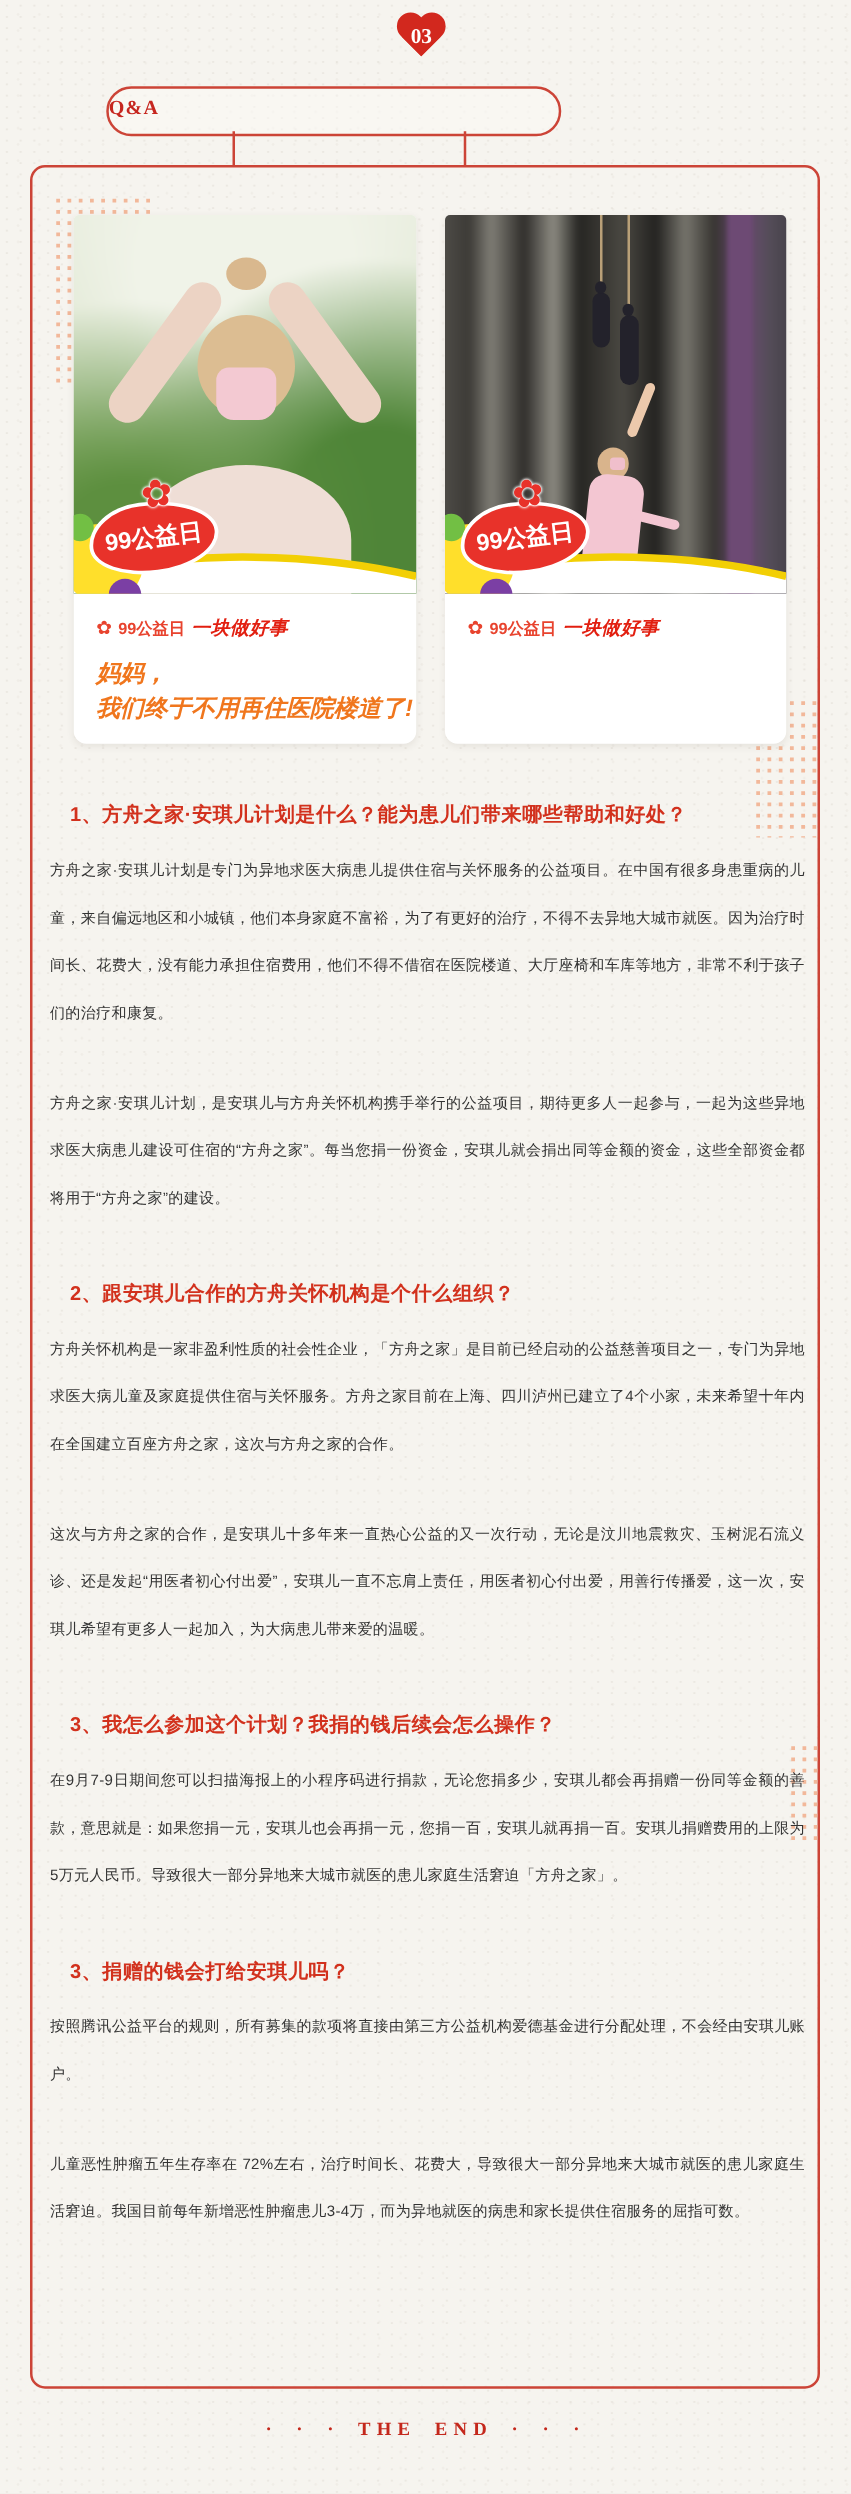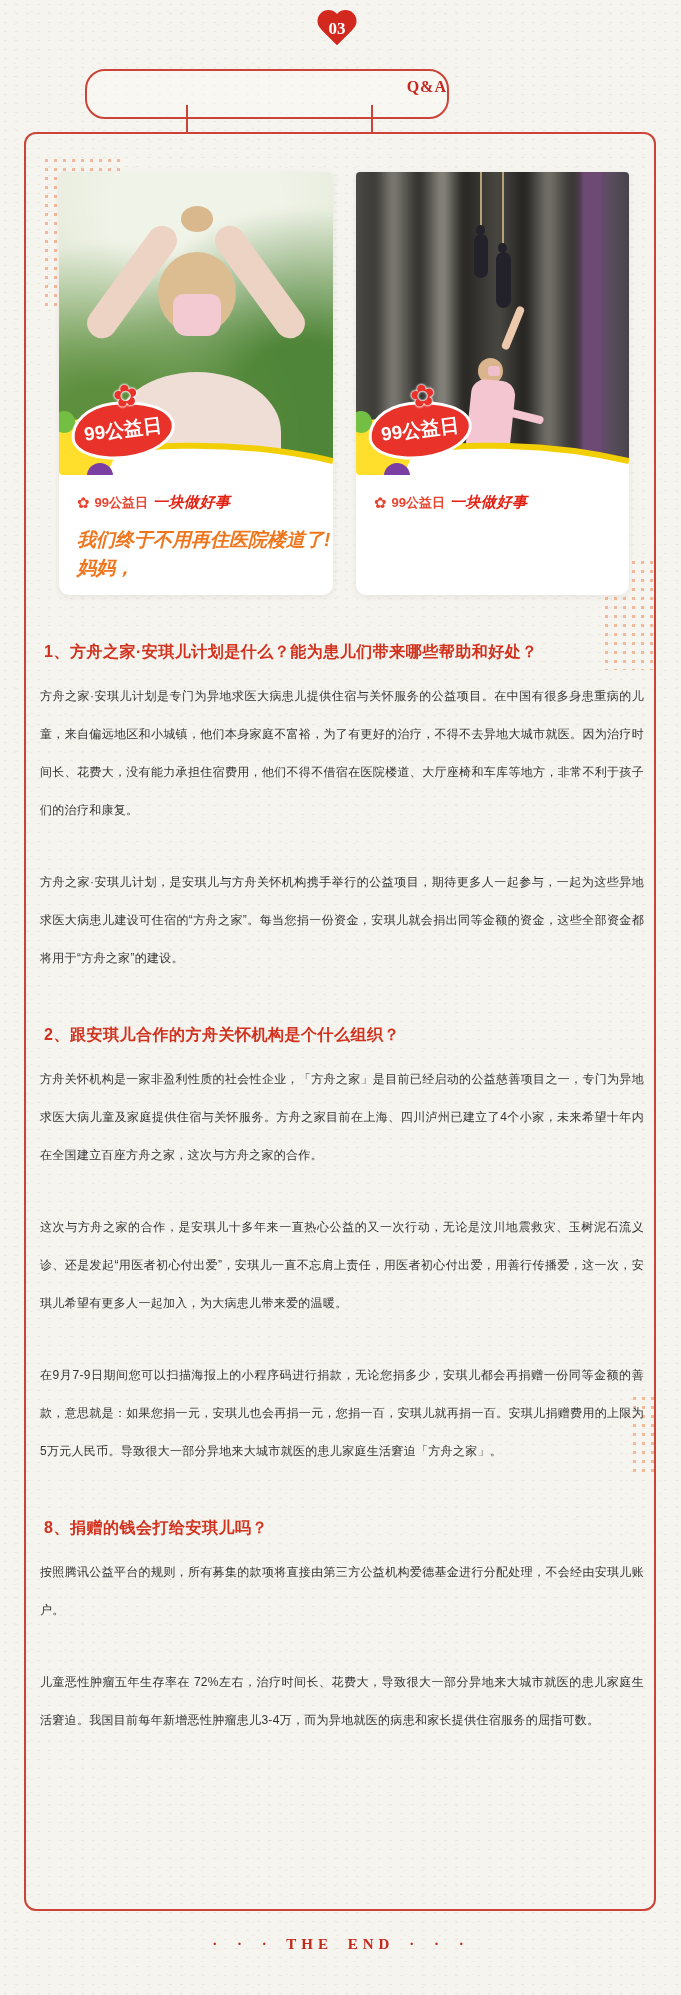--- a/index.html
+++ b/index.html
@@ -28,23 +28,23 @@
   }
   .heart-shape::before{left:22px;transform:rotate(-45deg);transform-origin:0 100%;}
   .heart-shape::after{left:0;transform:rotate(45deg);transform-origin:100% 100%;}
   .heart-num{
     position:absolute;left:0;top:10px;width:44px;text-align:center;
     color:#fff;font-family:"Liberation Serif","DejaVu Serif",serif;
     font-weight:bold;font-size:17px;z-index:2;
   }
   
   .qa-banner{
-    position:absolute;left:85px;top:69px;width:364px;height:50px;
+    position:absolute;left:85px;top:69px;width:364px;height:40px;
     border:2px solid #cc4437;border-radius:20px;
-    box-sizing:border-box;text-align:right;line-height:32px;
+    box-sizing:border-box;text-align:left;line-height:32px;
     background:rgba(252,250,246,.5);
   }
   .qa-banner span{
     color:#c6261f;font-family:"Liberation Serif","DejaVu Serif",serif;
     font-weight:bold;font-size:16px;letter-spacing:1px;
   }
   .connector{position:absolute;top:105px;width:2px;height:28px;background:#cc4437;}
   .c1{left:186px;} .c2{left:371px;}
   
   .main-box{
@@ -122,21 +122,21 @@
   
   .card-text{padding:18px 0 0 18px;}
   .brand{display:flex;align-items:center;gap:5px;}
   .brand-flower{color:#e8432e;font-size:15px;line-height:1;}
   .brand-name{color:#e8432e;font-size:13px;font-weight:bold;}
   .brand-slogan{color:#e21f10;font-size:15px;font-weight:bold;font-style:italic;letter-spacing:.5px;}
   .caption{margin-top:14px;color:#f0761d;font-size:19px;font-weight:bold;font-style:italic;line-height:28px;}
   
   .qa-content{position:absolute;left:14px;top:484px;width:604px;z-index:2;}
   .qa-section h3{
-    margin:48px 4px 14px;color:#d2311d;font-size:16px;font-weight:bold;letter-spacing:.5px;
+    margin:48px 16px 14px;color:#d2311d;font-size:16px;font-weight:bold;letter-spacing:.5px;
   }
   .qa-section:first-child h3{margin-top:24px;}
   .qa-section p{
     margin:0 0 34px;color:#333;font-size:12px;line-height:38px;
     letter-spacing:.3px;text-align:justify;
   }
   
   .the-end{
     position:absolute;left:0;top:1936px;width:100%;text-align:center;
     color:#c4281c;font-family:"Liberation Serif","DejaVu Serif",serif;
@@ -187,22 +187,22 @@
           <span class="badge-flower">✿</span>
         </div>
       </div>
       <div class="card-text">
         <div class="brand">
           <span class="brand-flower">✿</span>
           <span class="brand-name">99公益日</span>
           <span class="brand-slogan">一块做好事</span>
         </div>
         <div class="caption">
+          <div>妈妈，</div>
           <div>我们终于不用再住医院楼道了!</div>
-          <div>妈妈，</div>
         </div>
       </div>
     </div>
 
     <div class="card card2">
       <div class="photo photo2">
         <div class="pbg"></div>
         <div class="pole" style="left:226px;"></div>
         <div class="string" style="left:124px;height:62px;"></div>
         <div class="string" style="left:146px;height:80px;"></div>
@@ -241,24 +241,25 @@
         <h3>1、方舟之家·安琪儿计划是什么？能为患儿们带来哪些帮助和好处？</h3>
         <p>方舟之家·安琪儿计划是专门为异地求医大病患儿提供住宿与关怀服务的公益项目。在中国有很多身患重病的儿童，来自偏远地区和小城镇，他们本身家庭不富裕，为了有更好的治疗，不得不去异地大城市就医。因为治疗时间长、花费大，没有能力承担住宿费用，他们不得不借宿在医院楼道、大厅座椅和车库等地方，非常不利于孩子们的治疗和康复。</p>
         <p>方舟之家·安琪儿计划，是安琪儿与方舟关怀机构携手举行的公益项目，期待更多人一起参与，一起为这些异地求医大病患儿建设可住宿的“方舟之家”。每当您捐一份资金，安琪儿就会捐出同等金额的资金，这些全部资金都将用于“方舟之家”的建设。</p>
       </div>
       <div class="qa-section">
         <h3>2、跟安琪儿合作的方舟关怀机构是个什么组织？</h3>
         <p>方舟关怀机构是一家非盈利性质的社会性企业，「方舟之家」是目前已经启动的公益慈善项目之一，专门为异地求医大病儿童及家庭提供住宿与关怀服务。方舟之家目前在上海、四川泸州已建立了4个小家，未来希望十年内在全国建立百座方舟之家，这次与方舟之家的合作。</p>
         <p>这次与方舟之家的合作，是安琪儿十多年来一直热心公益的又一次行动，无论是汶川地震救灾、玉树泥石流义诊、还是发起“用医者初心付出爱”，安琪儿一直不忘肩上责任，用医者初心付出爱，用善行传播爱，这一次，安琪儿希望有更多人一起加入，为大病患儿带来爱的温暖。</p>
       </div>
       <div class="qa-section">
+        <h3>3、我怎么参加这个计划？我捐的钱后续会怎么操作？</h3>
         <p>在9月7-9日期间您可以扫描海报上的小程序码进行捐款，无论您捐多少，安琪儿都会再捐赠一份同等金额的善款，意思就是：如果您捐一元，安琪儿也会再捐一元，您捐一百，安琪儿就再捐一百。安琪儿捐赠费用的上限为5万元人民币。导致很大一部分异地来大城市就医的患儿家庭生活窘迫「方舟之家」。</p>
       </div>
       <div class="qa-section">
-        <h3>8、捐赠的钱会打给安琪儿吗？</h3>
+        <h3>3、捐赠的钱会打给安琪儿吗？</h3>
         <p>按照腾讯公益平台的规则，所有募集的款项将直接由第三方公益机构爱德基金进行分配处理，不会经由安琪儿账户。</p>
       </div>
       <div class="qa-section">
         <p>儿童恶性肿瘤五年生存率在 72%左右，治疗时间长、花费大，导致很大一部分异地来大城市就医的患儿家庭生活窘迫。我国目前每年新增恶性肿瘤患儿3-4万，而为异地就医的病患和家长提供住宿服务的屈指可数。</p>
       </div>
     </div>
   </div>
 
   <div class="the-end">· · · THE END · · ·</div>
 

